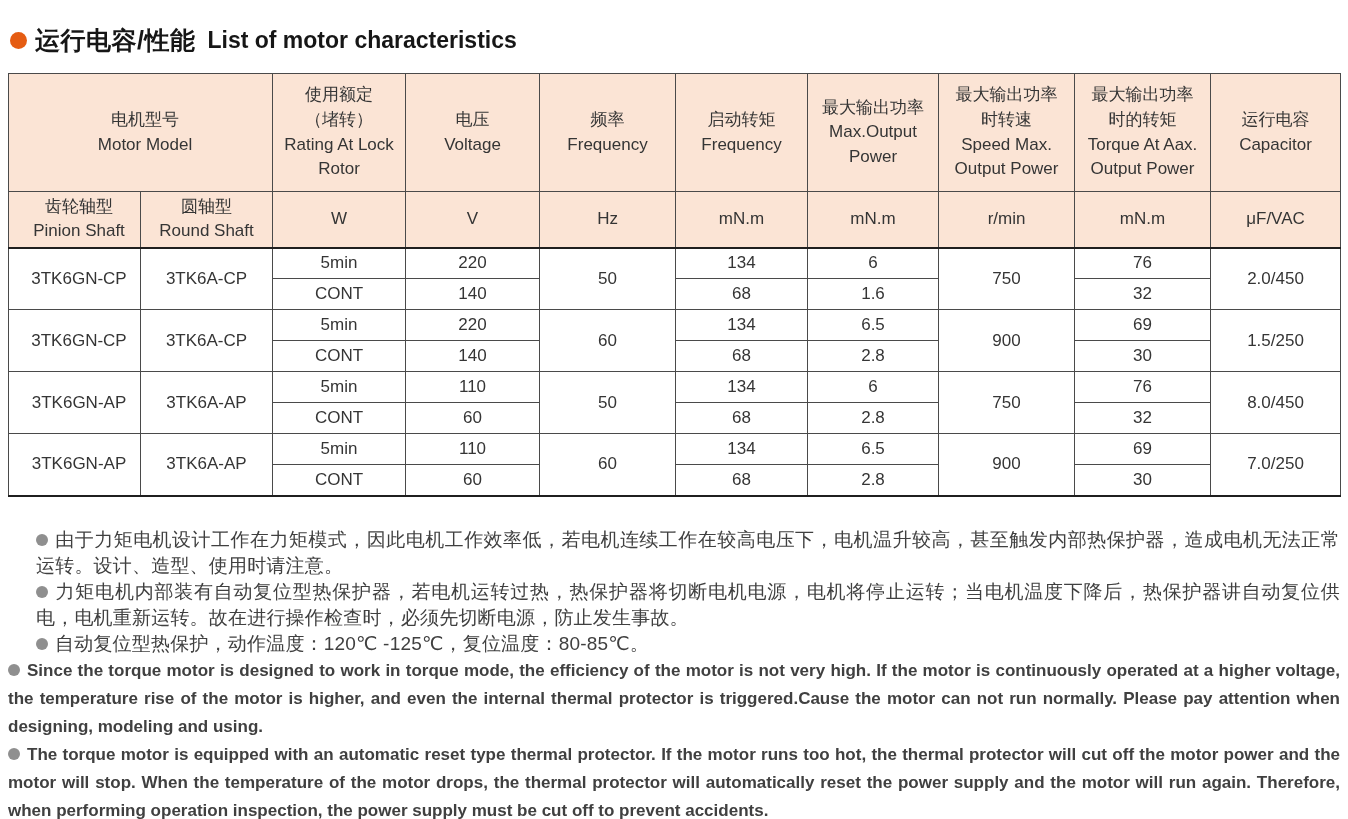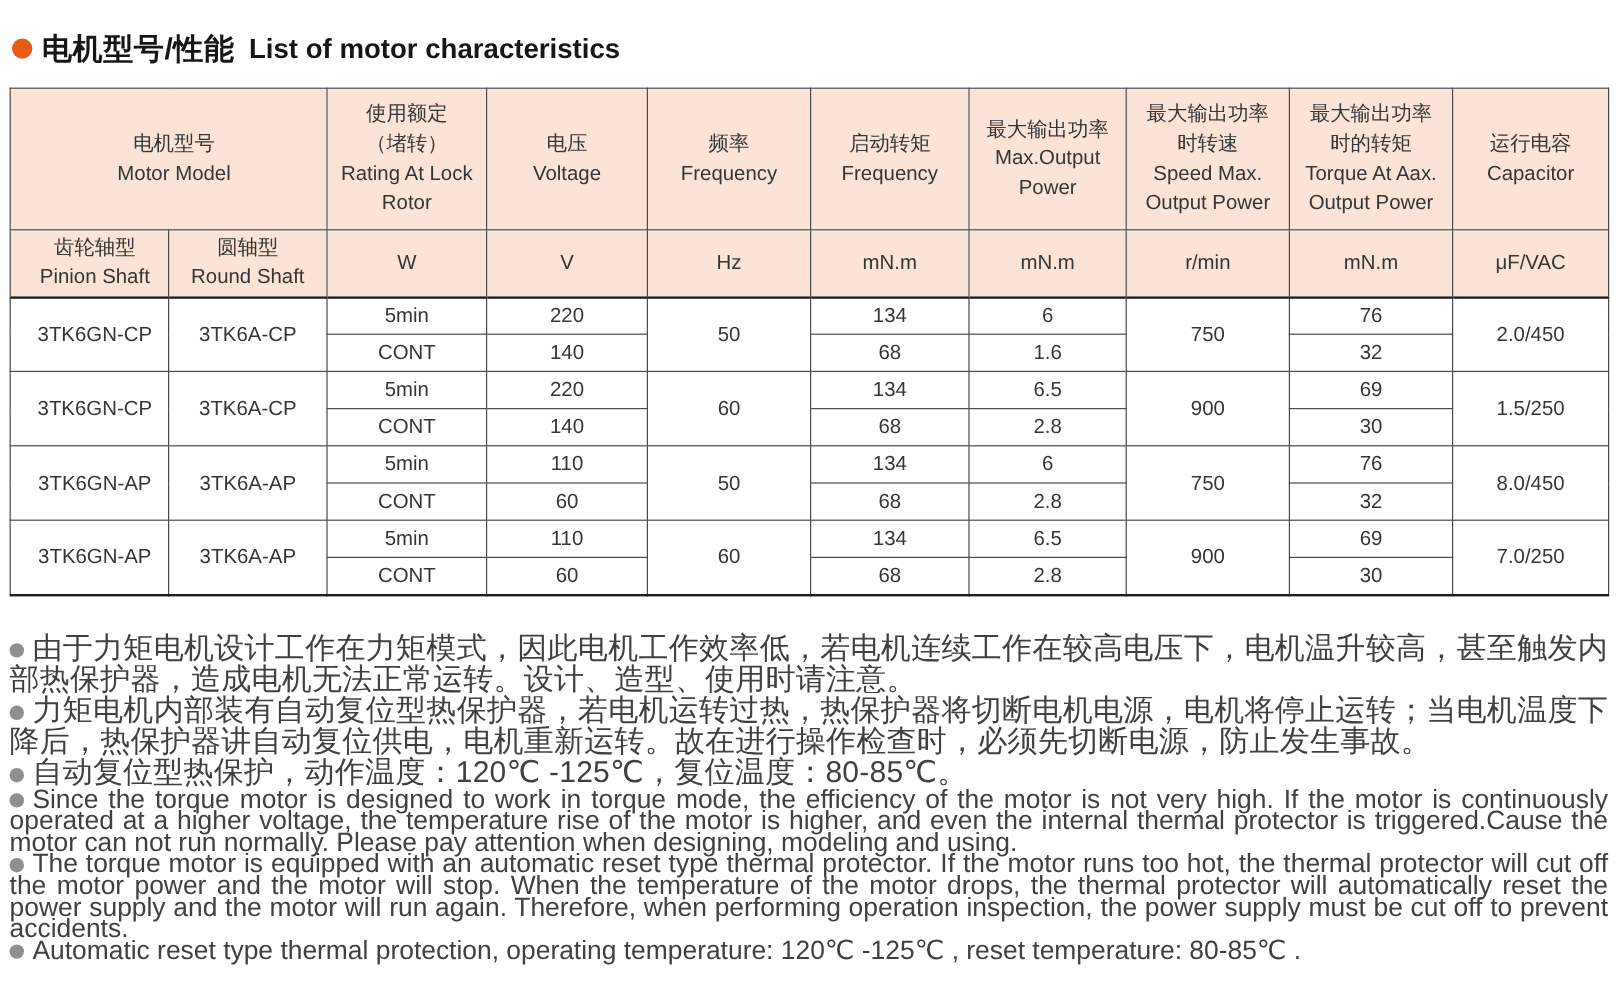--- a/index.html
+++ b/index.html
@@ -33,33 +33,33 @@
   thead th{background:var(--header-bg);white-space:pre-line;line-height:1.45;}
   tr.h1 th{height:118px;}
   tr.h2 th{height:56px;border-bottom:2px solid var(--line-strong);}
   th.left, td.left{text-align:center;padding-left:9px;}
   tbody td{height:31px;background:#ffffff;}
   td{white-space:nowrap;}
 
   
   .notes{margin-top:30px;margin-left:0;margin-right:0;}
   .note{text-align:justify;color:#404040;}
-  .note.zh{font-size:25px;line-height:26px;letter-spacing:0.2px;}
-  .note.en{font-size:22px;line-height:18px;}
+  .note.zh{font-size:19px;line-height:26px;letter-spacing:0.2px;margin-left:28px;}
+  .note.en{font-size:17px;line-height:28px;font-weight:bold;}
   .note-bullet{display:inline-block;width:12px;height:12px;border-radius:50%;
                background:var(--note-bullet);margin-right:7px;vertical-align:baseline;}
 </style>
 </head>
 <body>
 
 <div class="page">
 
   <div class="title-row">
     <span class="title-bullet"></span>
-    <span class="title-zh">电机型号/性能</span>
+    <span class="title-zh">运行电容/性能</span>
     <span class="title-en">List of motor characteristics</span>
   </div>
 
   <table>
     <colgroup>
       <col style="width:132px">
         <col style="width:132px">
         <col style="width:133px">
       <col style="width:134px">
         <col style="width:136px">

